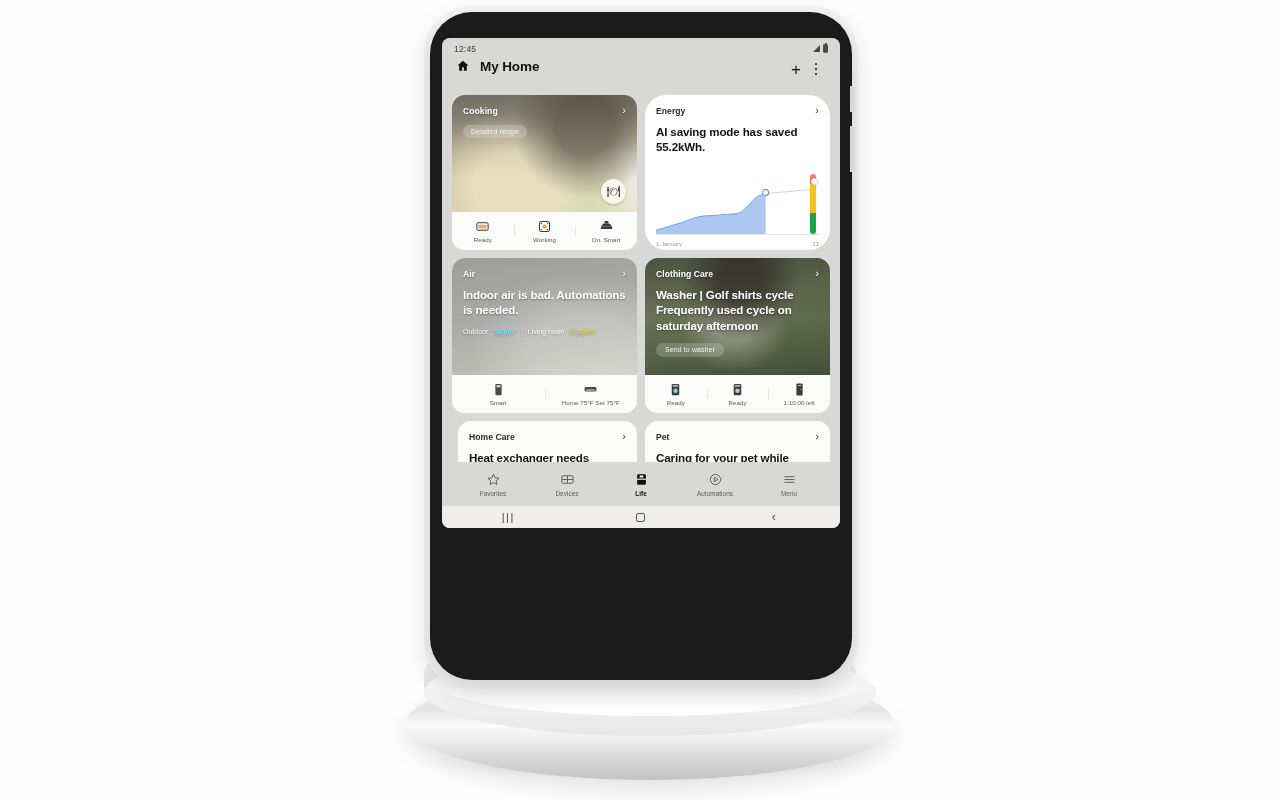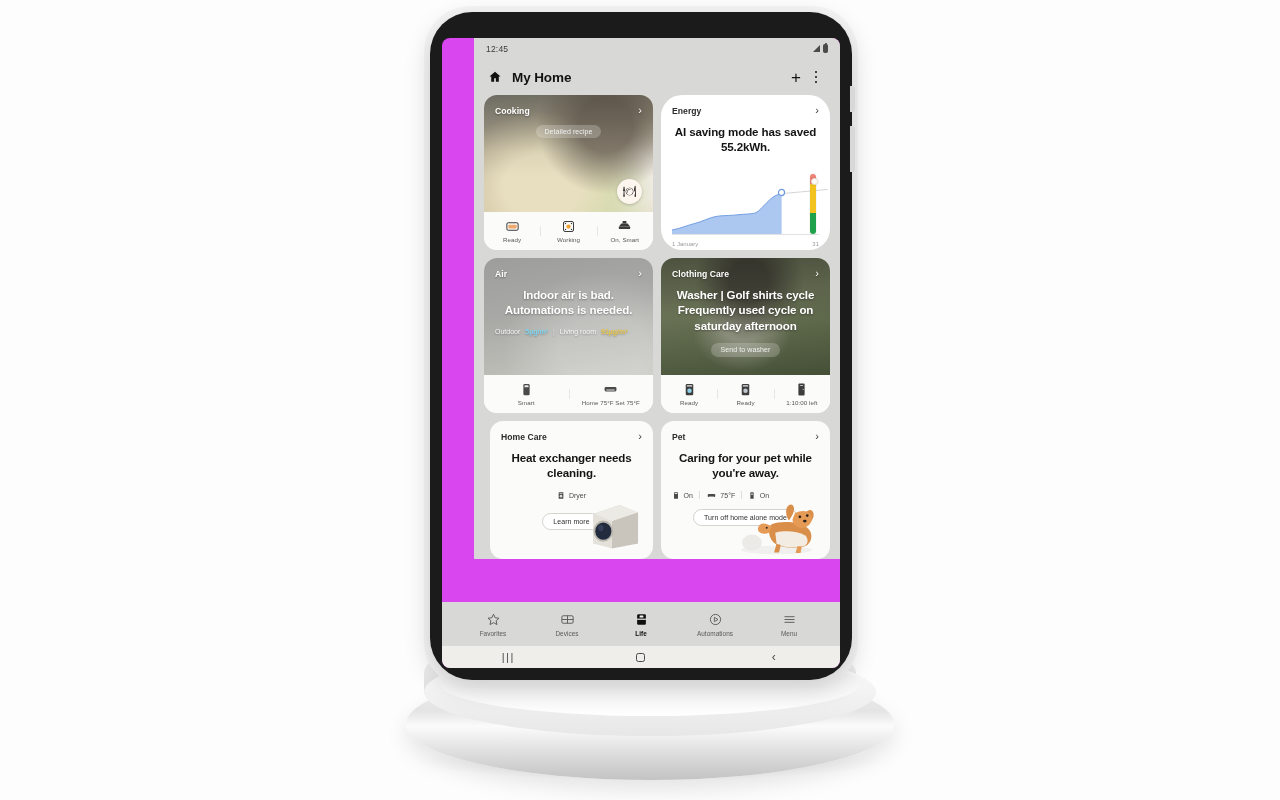--- a/index.html
+++ b/index.html
@@ -77,25 +77,24 @@
     width: 5px;
     border-radius: 0 3px 3px 0;
     background: #d8d8d8;
   }
   .pb1 { top: 86px; height: 26px; }
   .pb2 { top: 126px; height: 46px; }
 
   .screen {
     position: absolute;
     left: 442px; top: 38px;
-    width: 398px; height: 630px;
+    width: 398px; height: 490px;
     border-radius: 8px;
-    background: #d946ef;
+    background: #0ea5e9;
     overflow: hidden;
-    padding-left: 32px;
   }
 
   
   .statusbar {
     height: 21px;
     display: flex; align-items: center;
     justify-content: space-between;
     padding: 0 12px;
     background: #d8d8d6;
   }
@@ -116,21 +115,21 @@
   .sb-batt::after {
     content: ""; position: absolute;
     top: -2.4px; left: 1px;
     width: 2.4px; height: 1.4px;
     background: #4a4a4a; border-radius: 1px;
   }
 
   
   .app-header {
     height: 36px;
-    display: flex; align-items: center;
+    display: flex; align-items: flex-start;
     padding: 0 14px;
     background: #d8d8d6;
   }
   .home-icon { width: 14px; height: 14px; flex: 0 0 auto; }
   .app-title {
     font-size: 13.5px; font-weight: 600;
     color: #121212; margin-left: 10px;
     letter-spacing: -.1px;
   }
   .hdr-spacer { flex: 1; }
@@ -150,21 +149,21 @@
     grid-template-columns: 1fr 1fr;
     gap: 8px 8px;
     background: #d8d8d6;
   }
   .card {
     border-radius: 13px;
     overflow: hidden;
     position: relative;
     background: #fbfbfa;
   }
-  .card-pad { padding: 10px 11px 0 11px; text-align: center; }
+  .card-pad { padding: 10px 11px 0 11px; }
   .card-head {
     display: flex; align-items: center;
     justify-content: space-between;
   }
   .card-kicker {
     font-size: 8.6px; font-weight: 600;
     color: #2b2b2b; letter-spacing: .05px;
   }
   .chev {
     font-size: 11px; color: #3a3a3a;

